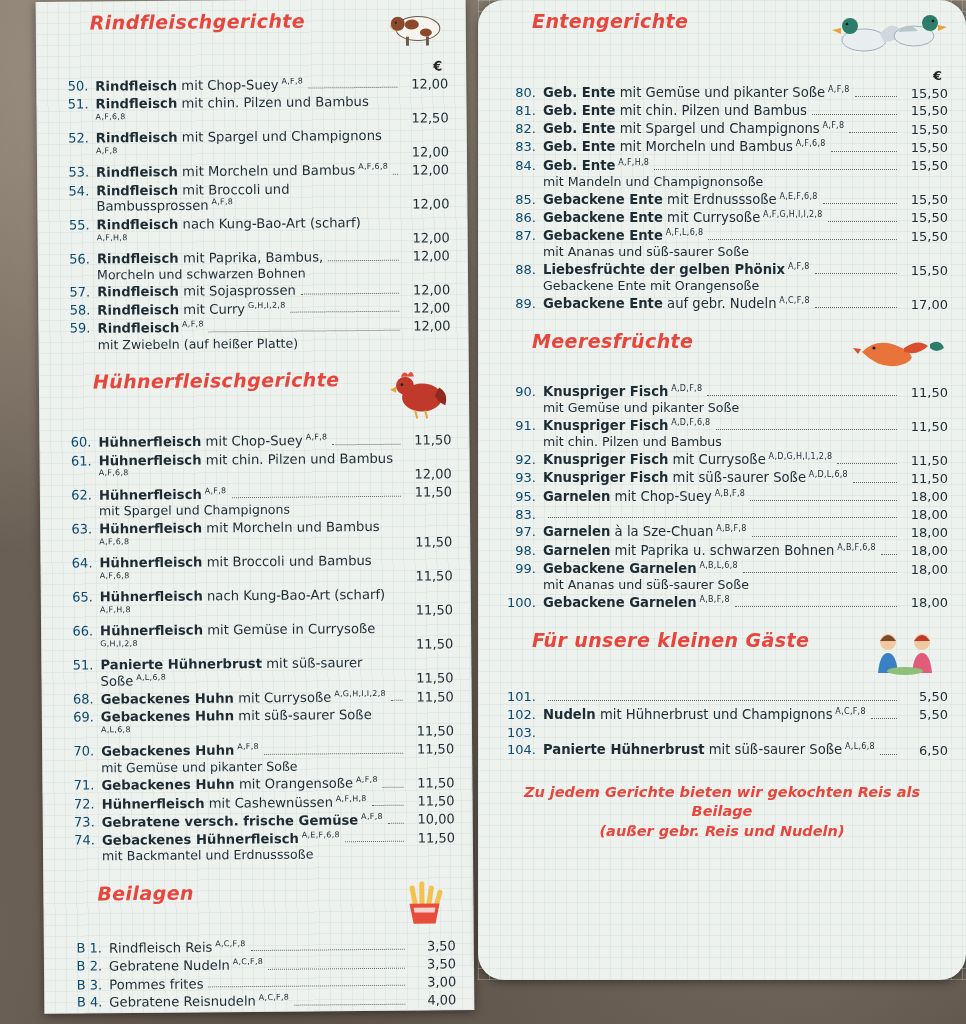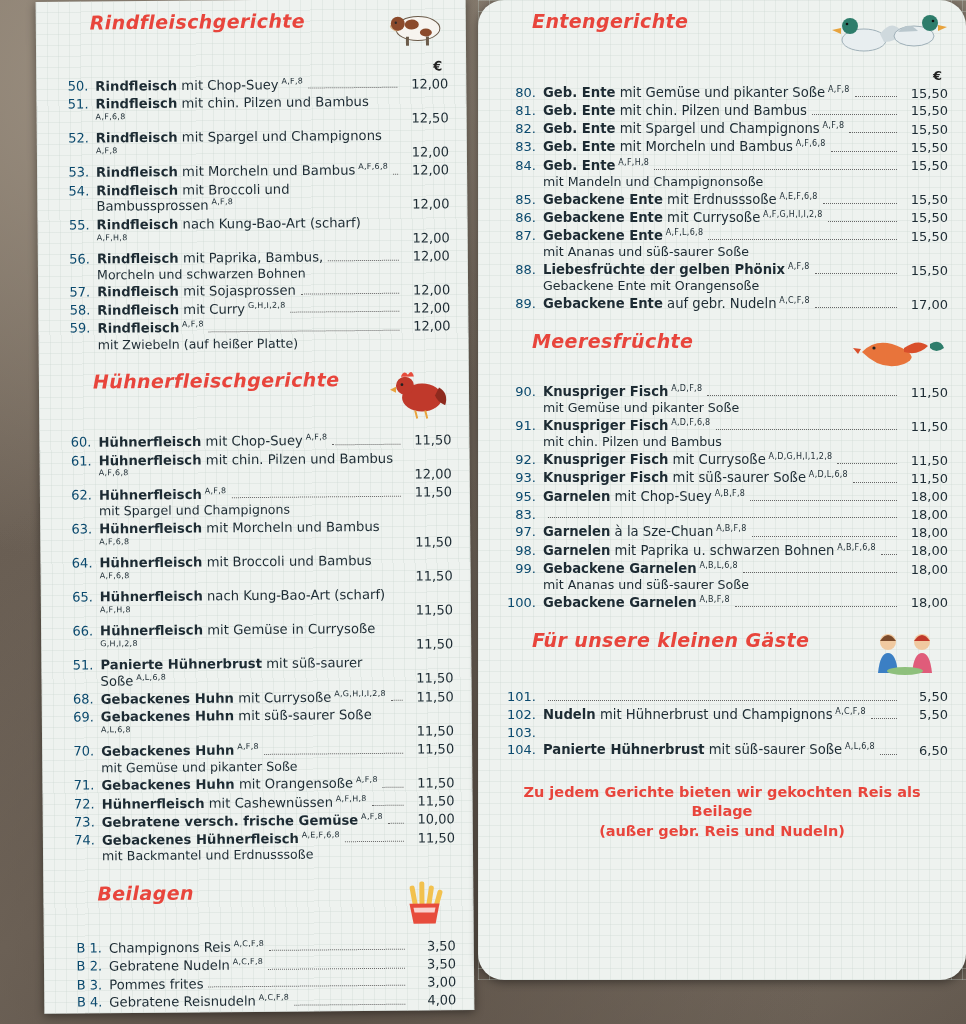--- a/index.html
+++ b/index.html
@@ -71,21 +71,21 @@
   .lead{flex:1 1 auto;border-bottom:1px dotted #666;margin:0 5px 4px 5px;height:10px;}
   .price{
     flex:0 0 46px;text-align:right;font-size:13px;color:#1d2b33;
   }
   .sub{
     font-size:12.6px;color:#1d2b33;margin-left:0;line-height:1.25;
   }
   .line{display:flex;align-items:flex-end;}
   .hdr{display:flex;align-items:flex-start;justify-content:space-between;}
   .footnote{
-    color:#e8453c;font-weight:bold;text-align:center;
+    color:#e8453c;font-weight:bold;font-style:italic;text-align:center;
     font-size:14.5px;line-height:1.35;margin-top:24px;
   }
 </style>
 </head>
 <body>
 
 <div class="bg"></div>
 
 <div class="page" id="left-page">
   <div class="inner" id="left-inner">
@@ -391,21 +391,21 @@
                 </g>
                 <path d="M16 24 h30 l-4 20 h-22z" fill="#e74c3c"></path>
                 <path d="M20 28 h22 l-1 5 h-20z" fill="#fff" opacity=".75"></path>
               </svg></span>
           </div>
         </div>
         <div class="row">
           <div class="num wide">B 1.</div>
           <div class="txt">
             <div class="line">
-              <span><span class="name"></span><span class="rest">Champignons Reis</span><span class="alg"> A,C,F,8</span></span>
+              <span><span class="name"></span><span class="rest">Rindfleisch Reis</span><span class="alg"> A,C,F,8</span></span>
               <span class="lead"></span>
               <span class="price">3,50</span>
             </div>
           </div>
         </div>
         <div class="row">
           <div class="num wide">B 2.</div>
           <div class="txt">
             <div class="line">
               <span><span class="name"></span><span class="rest">Gebratene Nudeln</span><span class="alg"> A,C,F,8</span></span>

